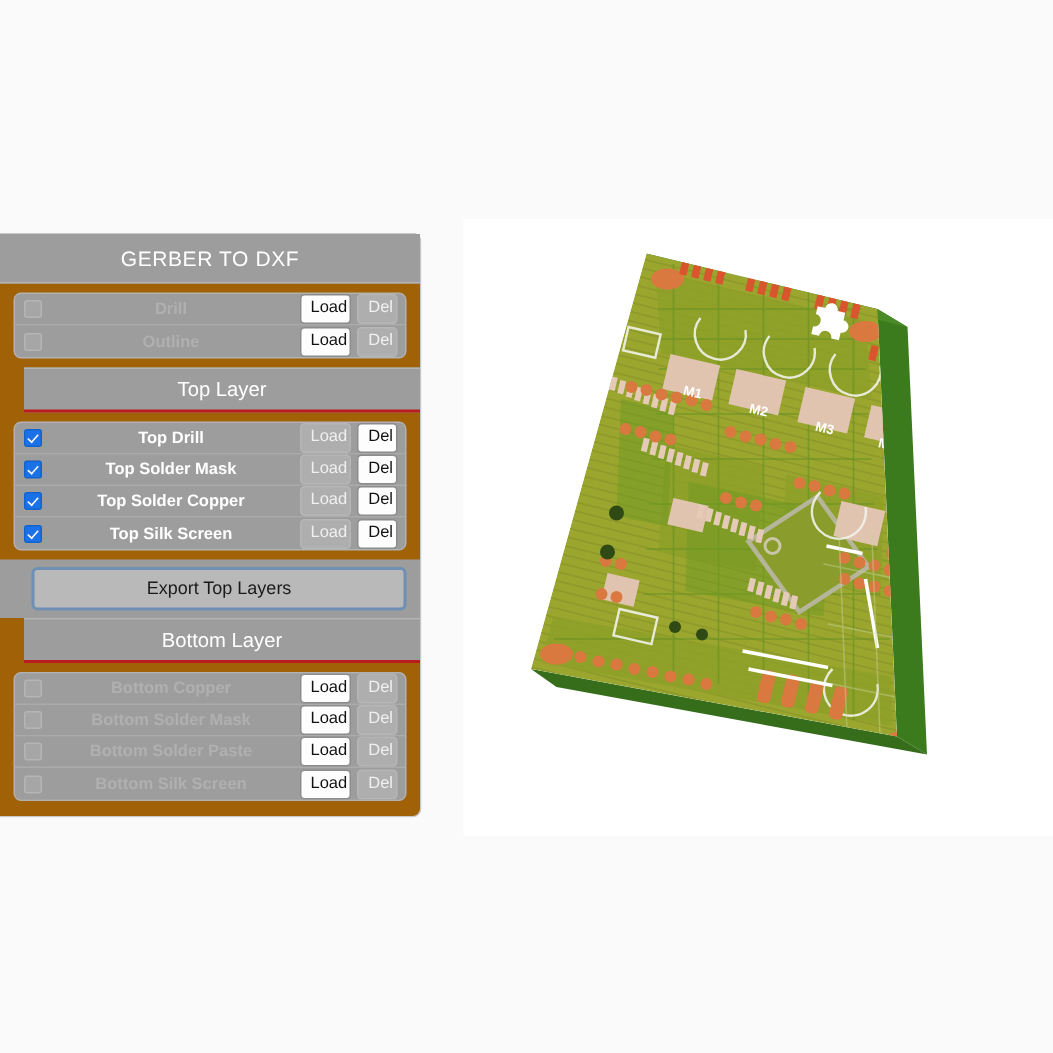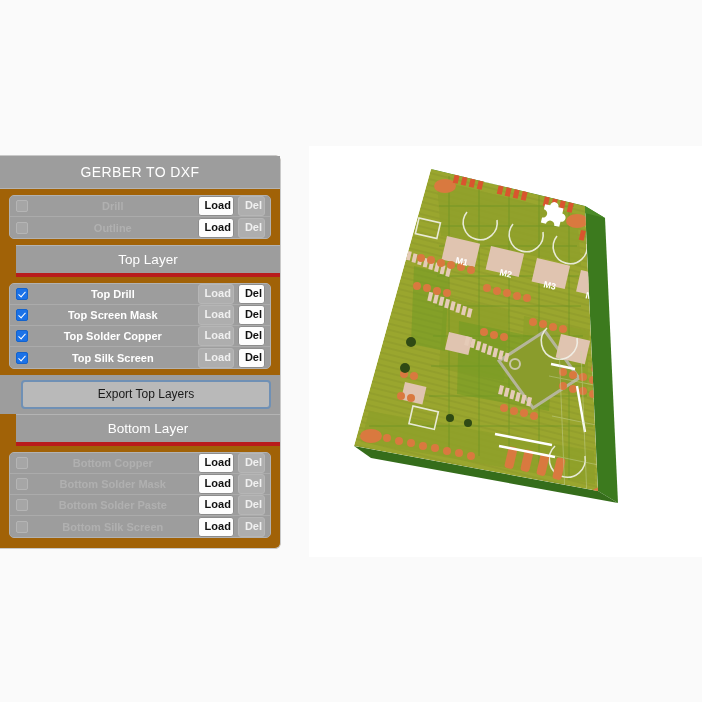--- a/index.html
+++ b/index.html
@@ -48,21 +48,21 @@
     background: #9d9d9d;
   }
 
   .section-header {
     text-align: center;
     color: #ffffff;
     font-size: 13.5px;
     padding: 6px 0 6px 0;
     background: #9d9d9d;
     border-top: 1px solid #b4b4b4;
-    border-bottom: 4px solid #b91c1c;
+    border-bottom: 2px solid #b91c1c;
     user-select: none;
     margin-left: 16px;
   }
 
   .row {
     display: flex;
     align-items: center;
     height: 21px;
     padding: 0 5px 0 6px;
     border-bottom: 1px solid #ababab;
@@ -119,21 +119,20 @@
 
   .btn {
     font-family: "Liberation Sans", sans-serif;
     font-size: 11px;
     line-height: 1;
     padding: 3px 2px 4px 6px;
     border-radius: 3px;
     border: 1px solid #9a9a9a;
     user-select: none;
     box-sizing: border-box;
-    font-weight: bold;
   }
   .btn.load { min-width: 32px; }
   .btn.del  { min-width: 25px; }
 
   .btn.active {
     background: #fdfdfd;
     color: #111111;
     border: 1px solid #8c8c8c;
   }
   .btn.inactive {
@@ -214,21 +213,21 @@
       <div class="cb on"></div>
       <div class="row-label enabled">Top Drill</div>
       <div class="btns">
         <div class="btn load inactive">Load</div>
         <div class="btn del active">Del</div>
       </div>
     </div>
 
     <div class="row">
       <div class="cb on"></div>
-      <div class="row-label enabled">Top Screen Mask</div>
+      <div class="row-label enabled">Top Solder Mask</div>
       <div class="btns">
         <div class="btn load inactive">Load</div>
         <div class="btn del active">Del</div>
       </div>
     </div>
 
     <div class="row">
       <div class="cb on"></div>
       <div class="row-label enabled">Top Solder Copper</div>
       <div class="btns">

